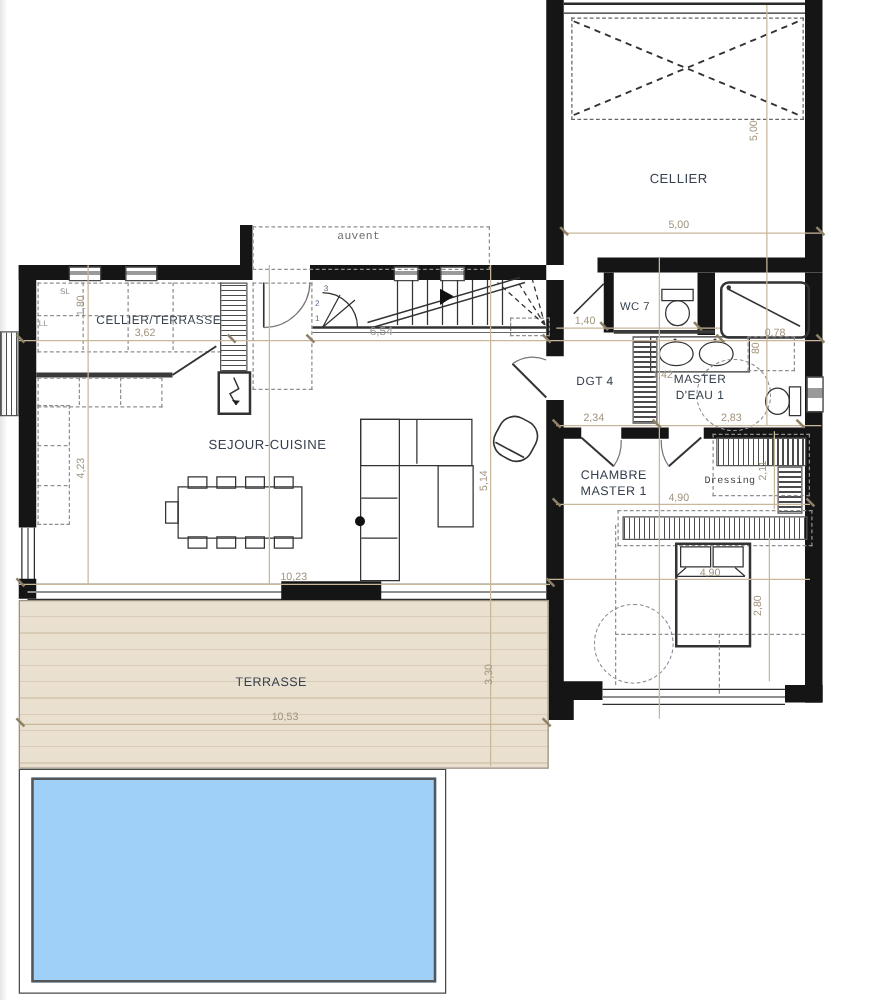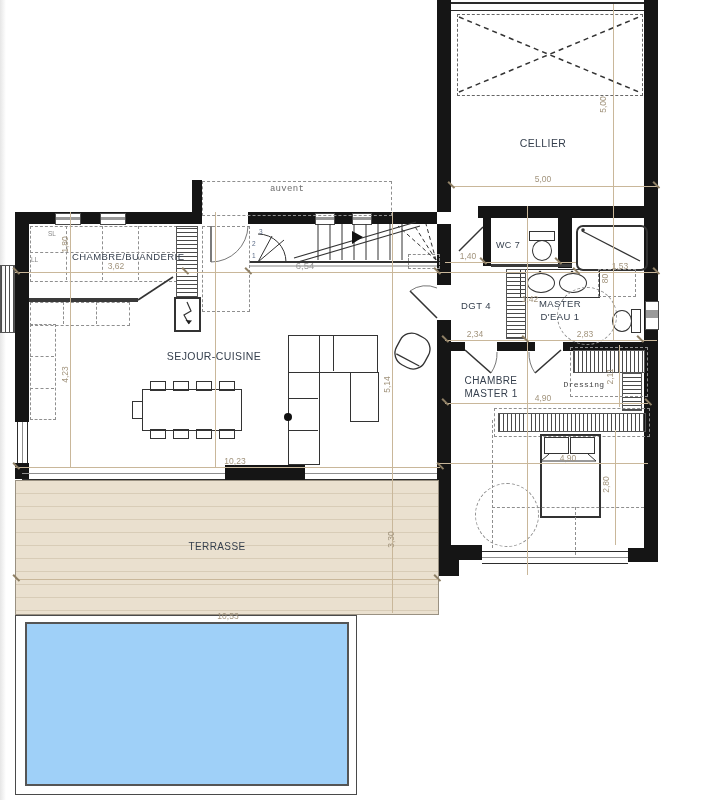--- a/index.html
+++ b/index.html
@@ -242,37 +242,37 @@
   <div class="a tick" style="left:12px;top:577px;"></div>
   <div class="a tick" style="left:433px;top:577px;"></div>
 
   <div class="a dt" style="left:520px;top:175px;width:46px;">5,00</div>
   <div class="a dt dtv" style="left:583px;top:100px;width:40px;">5,00</div>
   <div class="a dt" style="left:96px;top:262px;width:40px;">3,62</div>
   <div class="a dt dtv" style="left:48px;top:240px;width:34px;">1,80</div>
   <div class="a dt" style="left:283px;top:261px;width:44px;font-size:9.5px;color:#9a9a9a;">6,54</div>
   <div class="a dt" style="left:450px;top:252px;width:36px;">1,40</div>
   <div class="a dt" style="left:512px;top:252px;width:36px;margin-top:43px;">1,42</div>
-  <div class="a dt" style="left:600px;top:262px;width:40px;">1,53</div>
+  <div class="a dt" style="left:600px;top:262px;width:40px;">0,78</div>
   <div class="a dt" style="left:455px;top:330px;width:40px;">2,34</div>
   <div class="a dt" style="left:565px;top:330px;width:40px;">2,83</div>
   <div class="a dt" style="left:523px;top:394px;width:40px;">4,90</div>
   <div class="a dt dtv" style="left:593px;top:372px;width:34px;">2,11</div>
   <div class="a dt" style="left:548px;top:454px;width:40px;">4,90</div>
   <div class="a dt dtv" style="left:589px;top:480px;width:34px;">2,80</div>
   <div class="a dt dtv" style="left:48px;top:370px;width:34px;">4,23</div>
   <div class="a dt dtv" style="left:370px;top:380px;width:34px;">5,14</div>
   <div class="a dt" style="left:210px;top:457px;width:50px;">10,23</div>
-  <div class="a dt" style="left:203px;top:569px;width:50px;margin-top:43px;">10,53</div>
+  <div class="a dt" style="left:203px;top:569px;width:50px;">10,53</div>
   <div class="a dt dtv" style="left:374px;top:535px;width:34px;">3,30</div>
   <div class="a dt dtv" style="left:595px;top:274px;width:20px;">80</div>
 
   <div class="a rl" style="left:493px;top:137px;width:100px;">CELLIER</div>
   <div class="a rs" style="left:252px;top:184px;width:70px;">auvent</div>
-  <div class="a rl" style="left:72px;top:251px;width:110px;font-size:9.5px;">CHAMBRE/BUANDERIE</div>
+  <div class="a rl" style="left:72px;top:251px;width:110px;font-size:9.5px;">CELLIER/TERRASSE</div>
   <div class="a rl" style="left:490px;top:240px;width:36px;font-size:9px;">WC 7</div>
   <div class="a rl" style="left:450px;top:300px;width:52px;font-size:9.5px;">DGT 4</div>
   <div class="a rl" style="left:526px;top:297px;width:68px;font-size:9.5px;line-height:13px;">
     <span>MASTER</span><br>
     <span>D'EAU 1</span>
   </div>
   <div class="a rl" style="left:452px;top:374px;width:78px;font-size:10px;line-height:13px;">
     <span>CHAMBRE</span><br>
     <span>MASTER 1</span>
   </div>

